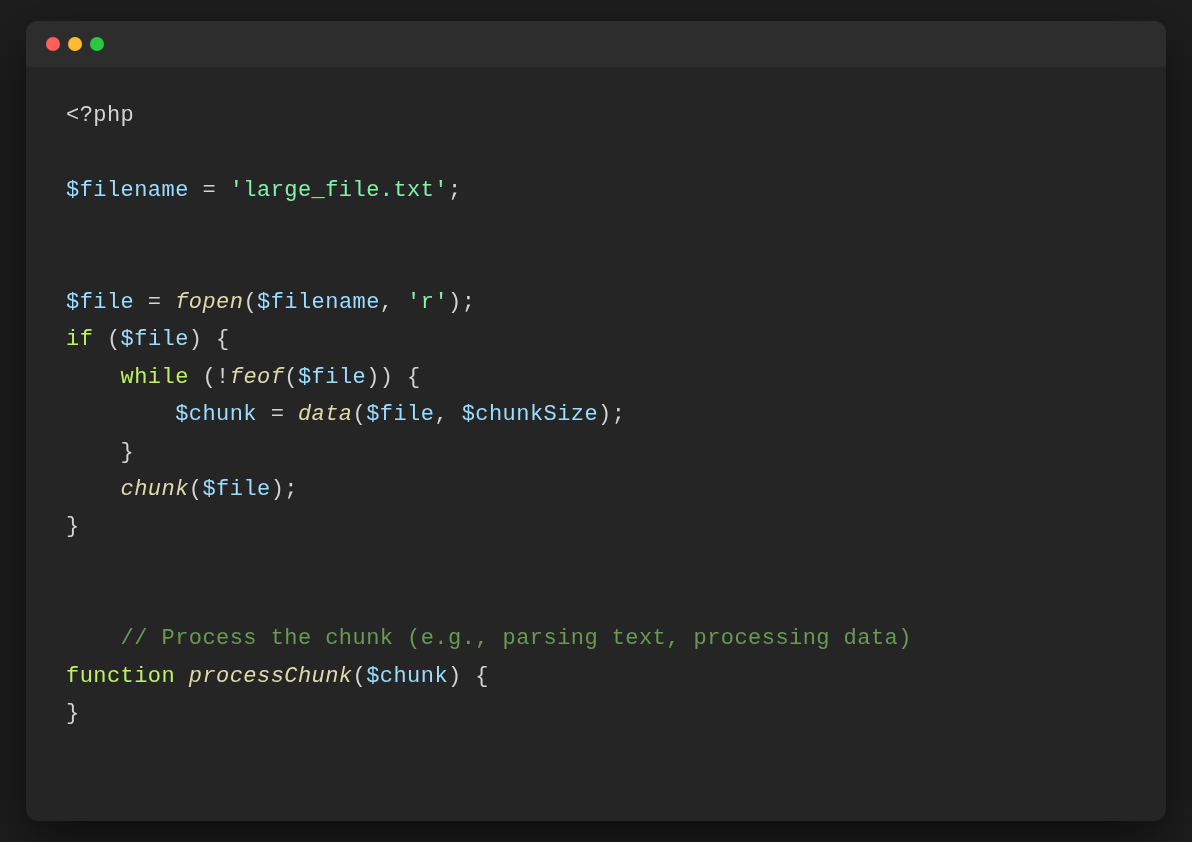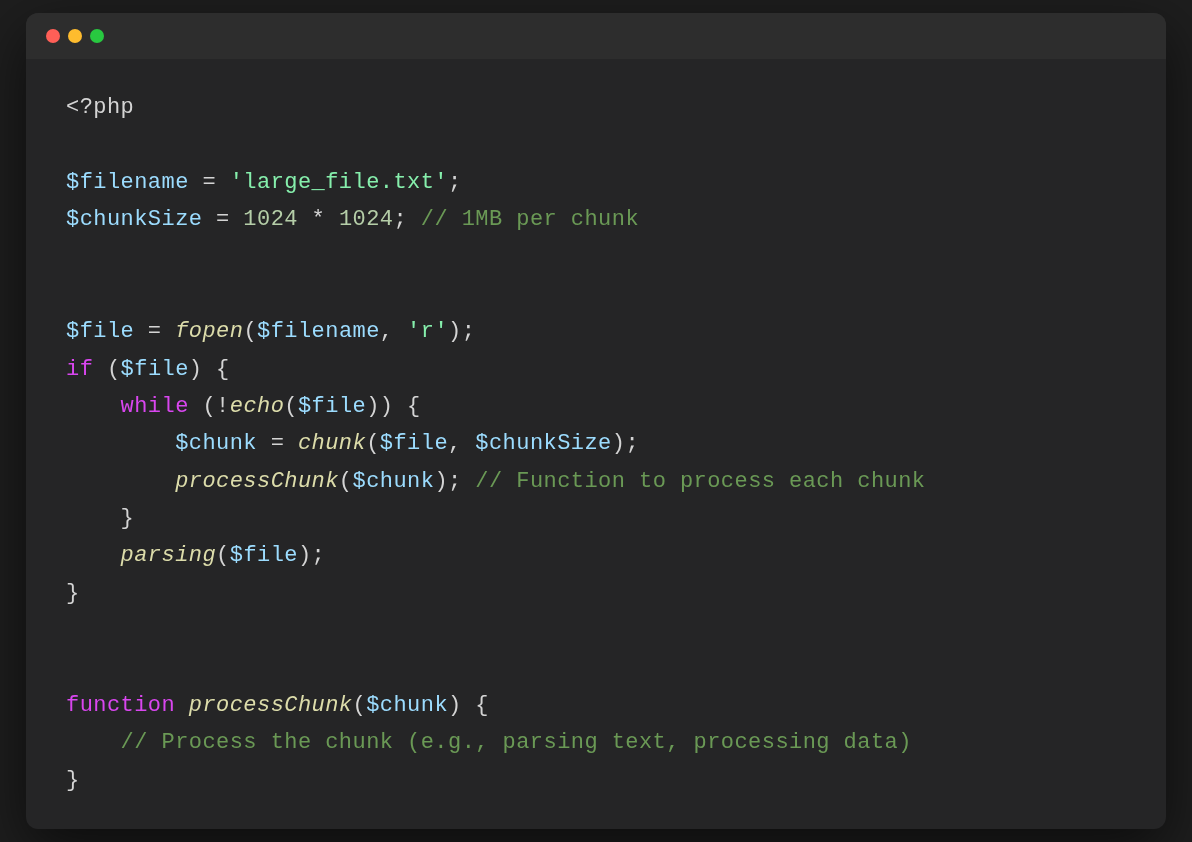--- a/index.html
+++ b/index.html
@@ -54,21 +54,21 @@
 
     .line {
       display: block;
       white-space: pre;
     }
 
     .blank { display: block; height: 1.7em; }
 
     
     .c-default    { color: #d4d4d4; }
-    .c-keyword    { color: #d946ef; }   
+    .c-keyword    { color: #bef264; }   
     .c-variable   { color: #9cdcfe; }   
     .c-string     { color: #86efac; }   
     .c-number     { color: #b5cea8; }   
     .c-function   { color: #dcdcaa; font-style: italic; }   
     .c-comment    { color: #6a9955; }
   </style>
 </head>
 <body>
 
 <div class="window">
@@ -79,45 +79,43 @@
   </div>
 
   <div class="code-area">
 
     <span class="line"><span class="c-default">&lt;?php</span></span>
 
     <span class="blank"></span>
 
     <span class="line"><span class="c-variable">$filename</span><span class="c-default"> = </span><span class="c-string">'large_file.txt'</span><span class="c-default">;</span></span>
 
-    <span class="line"><span class="c-variable">$chunkSize</span><span class="c-default"> = </span><span class="c-number">1024</span><span class="c-default"> * </span><span class="c-number">1024</span><span class="c-default">; </span><span class="c-comment">// 1MB per chunk</span></span>
 
     <span class="blank"></span>
     <span class="blank"></span>
 
     <span class="line"><span class="c-variable">$file</span><span class="c-default"> = </span><span class="c-function">fopen</span><span class="c-default">(</span><span class="c-variable">$filename</span><span class="c-default">, </span><span class="c-string">'r'</span><span class="c-default">);</span></span>
 
     <span class="line"><span class="c-keyword">if</span><span class="c-default"> (</span><span class="c-variable">$file</span><span class="c-default">) {</span></span>
 
-    <span class="line"><span class="c-default">    </span><span class="c-keyword">while</span><span class="c-default"> (!</span><span class="c-function">echo</span><span class="c-default">(</span><span class="c-variable">$file</span><span class="c-default">)) {</span></span>
+    <span class="line"><span class="c-default">    </span><span class="c-keyword">while</span><span class="c-default"> (!</span><span class="c-function">feof</span><span class="c-default">(</span><span class="c-variable">$file</span><span class="c-default">)) {</span></span>
 
-    <span class="line"><span class="c-default">        </span><span class="c-variable">$chunk</span><span class="c-default"> = </span><span class="c-function">chunk</span><span class="c-default">(</span><span class="c-variable">$file</span><span class="c-default">, </span><span class="c-variable">$chunkSize</span><span class="c-default">);</span></span>
+    <span class="line"><span class="c-default">        </span><span class="c-variable">$chunk</span><span class="c-default"> = </span><span class="c-function">data</span><span class="c-default">(</span><span class="c-variable">$file</span><span class="c-default">, </span><span class="c-variable">$chunkSize</span><span class="c-default">);</span></span>
 
-    <span class="line"><span class="c-default">        </span><span class="c-function">processChunk</span><span class="c-default">(</span><span class="c-variable">$chunk</span><span class="c-default">); </span><span class="c-comment">// Function to process each chunk</span></span>
 
     <span class="line"><span class="c-default">    }</span></span>
 
-    <span class="line"><span class="c-default">    </span><span class="c-function">parsing</span><span class="c-default">(</span><span class="c-variable">$file</span><span class="c-default">);</span></span>
+    <span class="line"><span class="c-default">    </span><span class="c-function">chunk</span><span class="c-default">(</span><span class="c-variable">$file</span><span class="c-default">);</span></span>
 
     <span class="line"><span class="c-default">}</span></span>
 
     <span class="blank"></span>
     <span class="blank"></span>
 
+    <span class="line"><span class="c-default">    </span><span class="c-comment">// Process the chunk (e.g., parsing text, processing data)</span></span>
+
     <span class="line"><span class="c-keyword">function</span><span class="c-default"> </span><span class="c-function">processChunk</span><span class="c-default">(</span><span class="c-variable">$chunk</span><span class="c-default">) {</span></span>
-
-    <span class="line"><span class="c-default">    </span><span class="c-comment">// Process the chunk (e.g., parsing text, processing data)</span></span>
 
 
     <span class="line"><span class="c-default">}</span></span>
 
   </div>
 </div>
 
 </body></html>

